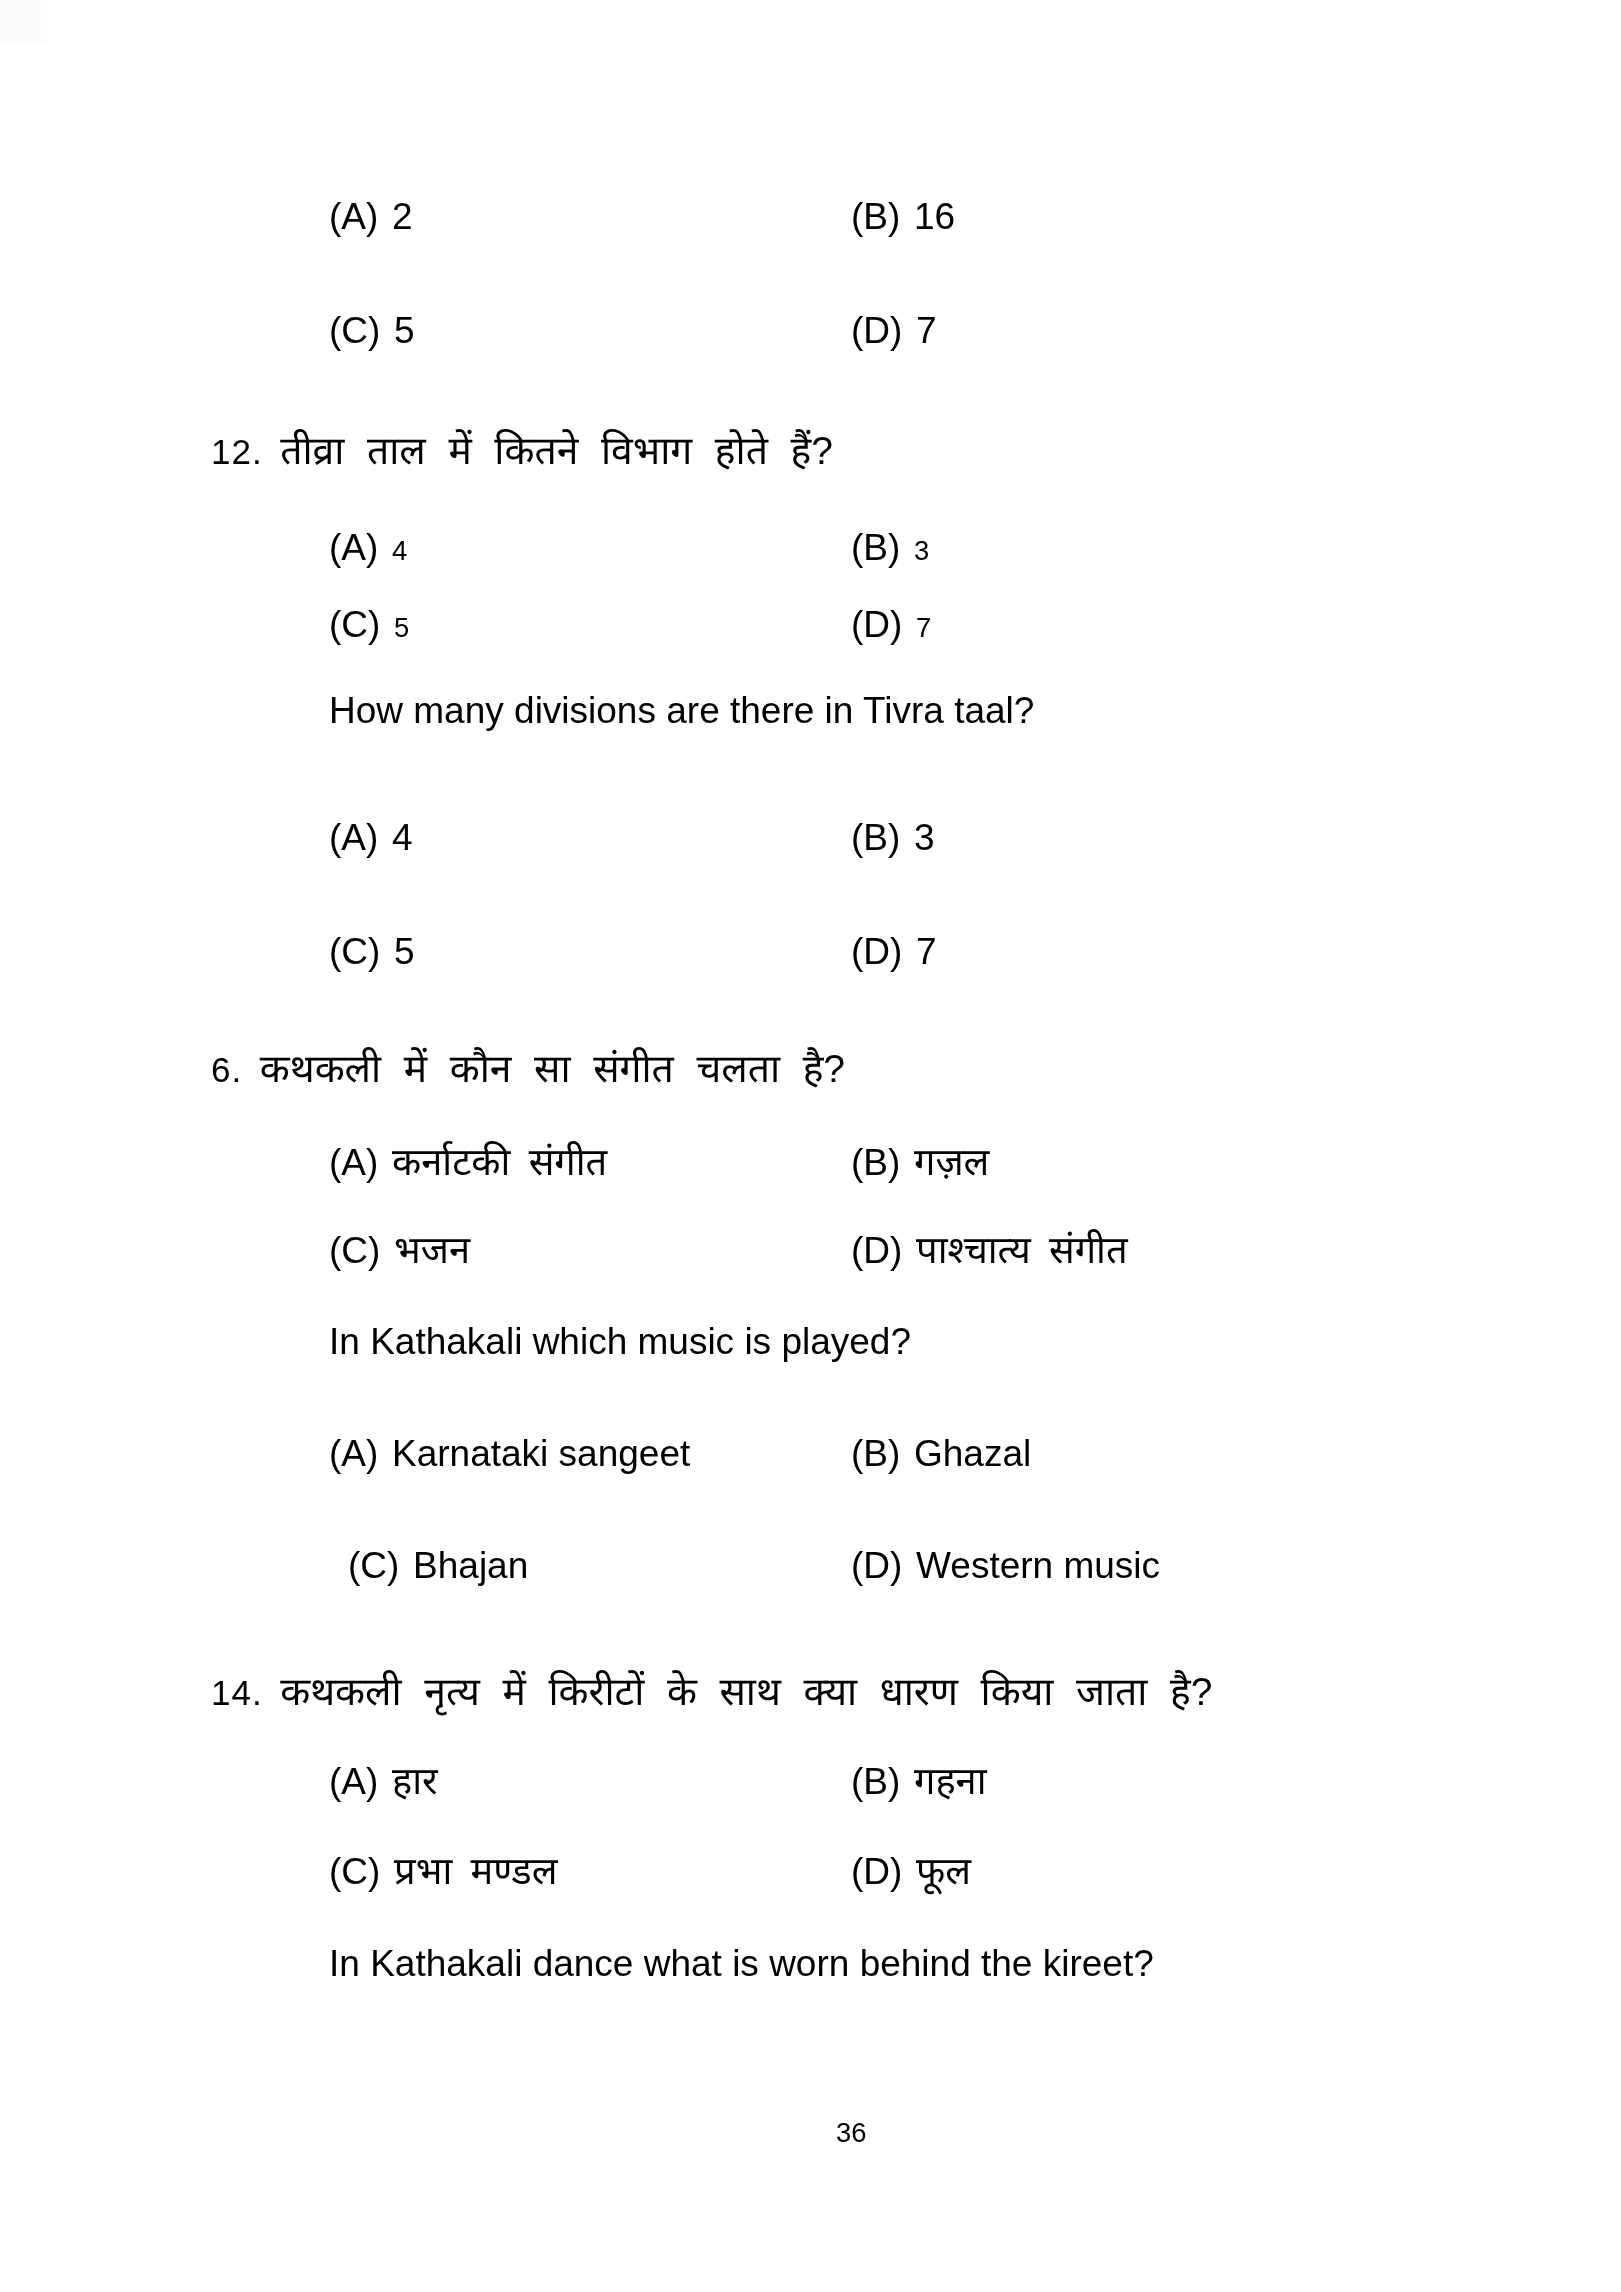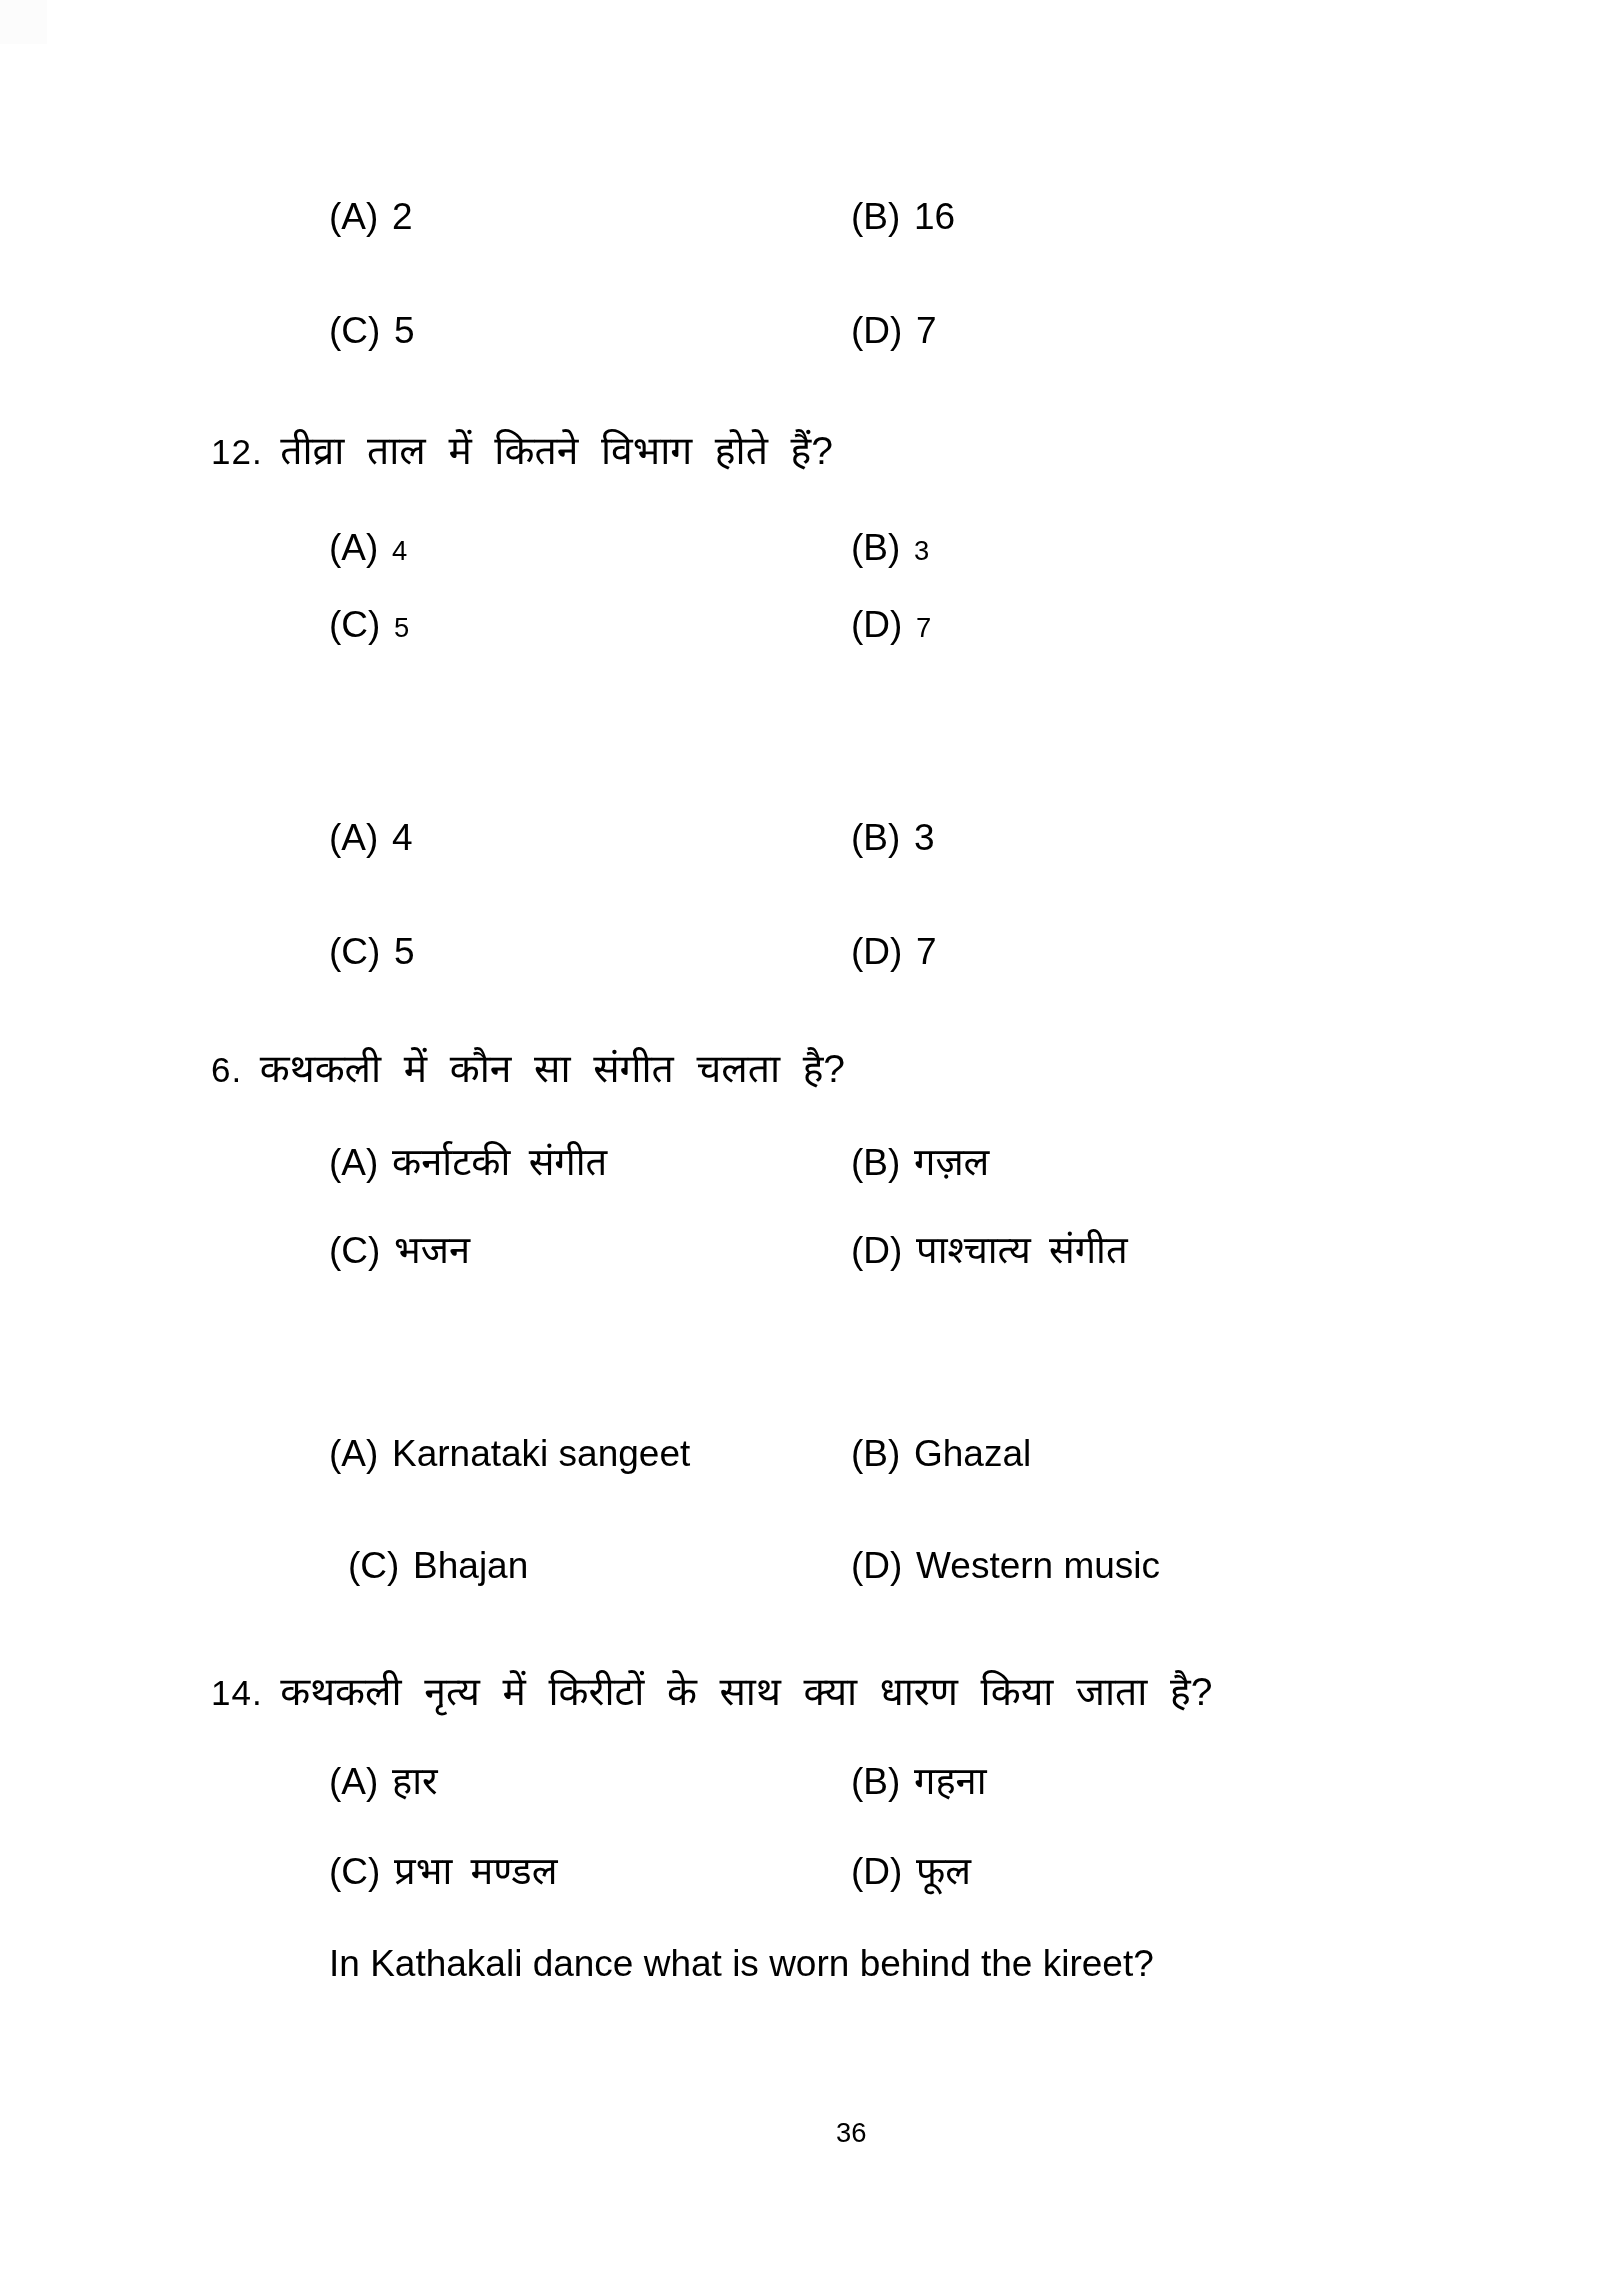--- a/index.html
+++ b/index.html
@@ -66,20 +66,21 @@
   <div class="line lat" style="left:851px; top:529px;">
     <span class="opt-label">(B)</span><span class="val-sm">3</span>
   </div>
   <div class="line lat" style="left:329px; top:606px;">
     <span class="opt-label">(C)</span><span class="val-sm">5</span>
   </div>
   <div class="line lat" style="left:851px; top:606px;">
     <span class="opt-label">(D)</span><span class="val-sm">7</span>
   </div>
 
+  <div class="line lat" style="left:329px; top:692px;">How many divisions are there in Tivra taal?</div>
 
   <div class="line lat" style="left:329px; top:819px;">
     <span class="opt-label">(A)</span><span class="val-lat">4</span>
   </div>
   <div class="line lat" style="left:851px; top:819px;">
     <span class="opt-label">(B)</span><span class="val-lat">3</span>
   </div>
   <div class="line lat" style="left:329px; top:933px;">
     <span class="opt-label">(C)</span><span class="val-lat">5</span>
   </div>
@@ -97,20 +98,21 @@
   <div class="line lat" style="left:851px; top:1143px;">
     <span class="opt-label">(B)</span><span class="val-dev">गज़ल</span>
   </div>
   <div class="line lat" style="left:329px; top:1231px;">
     <span class="opt-label">(C)</span><span class="val-dev">भजन</span>
   </div>
   <div class="line lat" style="left:851px; top:1231px;">
     <span class="opt-label">(D)</span><span class="val-dev">पाश्चात्य संगीत</span>
   </div>
 
+  <div class="line lat" style="left:329px; top:1323px;">In Kathakali which music is played?</div>
 
   <div class="line lat" style="left:329px; top:1435px;">
     <span class="opt-label">(A)</span><span class="val-lat">Karnataki sangeet</span>
   </div>
   <div class="line lat" style="left:851px; top:1435px;">
     <span class="opt-label">(B)</span><span class="val-lat">Ghazal</span>
   </div>
   <div class="line lat" style="left:348px; top:1547px;">
     <span class="opt-label">(C)</span><span class="val-lat">Bhajan</span>
   </div>

